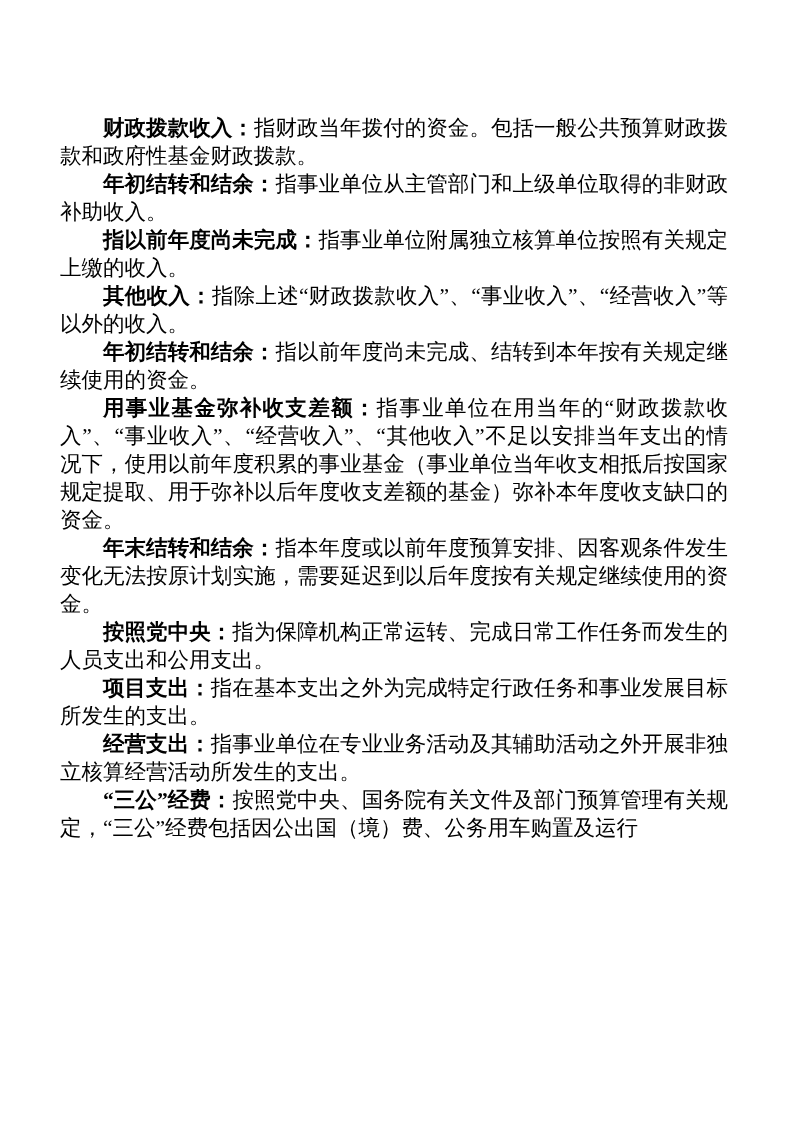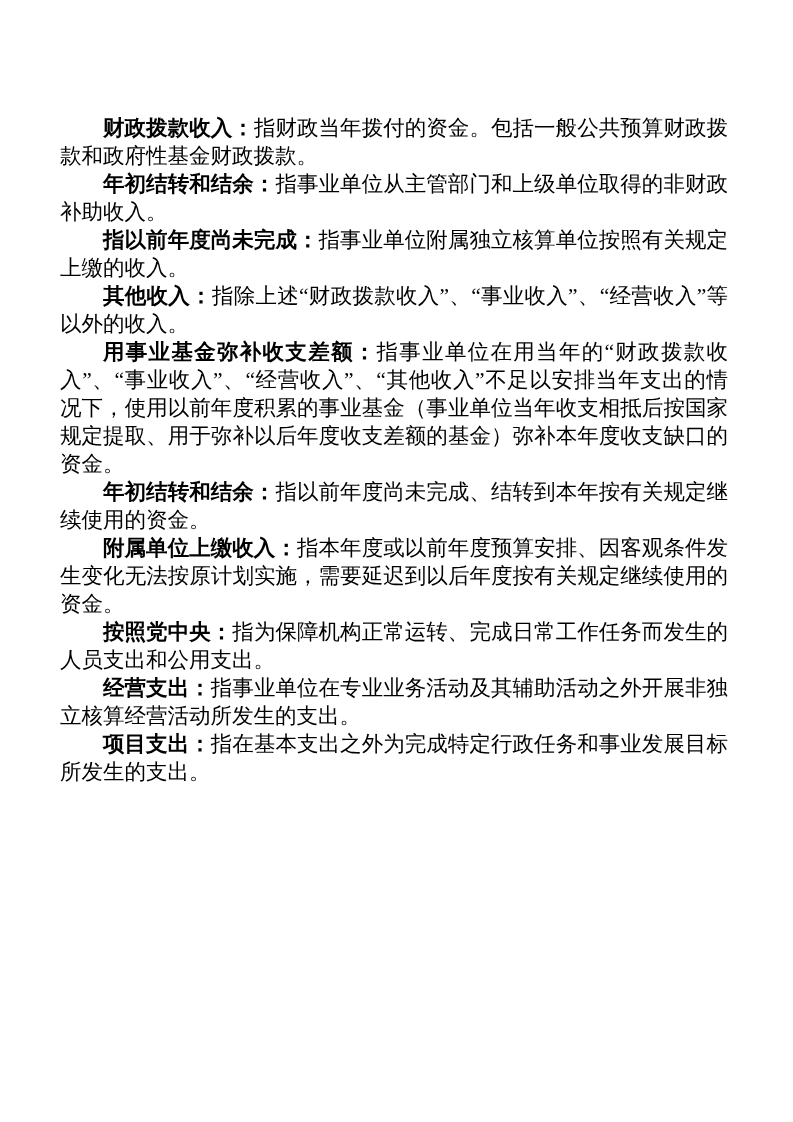--- a/index.html
+++ b/index.html
@@ -45,28 +45,29 @@
     <p class="def"><b class="term">财政拨款收入：</b><span>指财政当年拨付的资金。包括一般公共预算财政拨款和政府性基金财政拨款。</span></p>
 
     <p class="def"><b class="term">年初结转和结余：</b><span>指事业单位从主管部门和上级单位取得的非财政补助收入。</span></p>
 
 
 
     <p class="def"><b class="term">指以前年度尚未完成：</b><span>指事业单位附属独立核算单位按照有关规定上缴的收入。</span></p>
 
     <p class="def"><b class="term">其他收入：</b><span>指除上述“财政拨款收入”、“事业收入”、“经营收入”等以外的收入。</span></p>
 
+    <p class="def"><b class="term">年初结转和结余：</b><span>指以前年度尚未完成、结转到本年按有关规定继续使用的资金。</span></p>
+
     <p class="def"><b class="term">用事业基金弥补收支差额：</b><span>指事业单位在用当年的“财政拨款收入”、“事业收入”、“经营收入”、“其他收入”不足以安排当年支出的情况下，使用以前年度积累的事业基金（事业单位当年收支相抵后按国家规定提取、用于弥补以后年度收支差额的基金）弥补本年度收支缺口的资金。</span></p>
 
-    <p class="def"><b class="term">年初结转和结余：</b><span>指以前年度尚未完成、结转到本年按有关规定继续使用的资金。</span></p>
 
-
-    <p class="def"><b class="term">附属单位上缴收入：</b><span>指本年度或以前年度预算安排、因客观条件发生变化无法按原计划实施，需要延迟到以后年度按有关规定继续使用的资金。</span></p>
+    <p class="def"><b class="term">年末结转和结余：</b><span>指本年度或以前年度预算安排、因客观条件发生变化无法按原计划实施，需要延迟到以后年度按有关规定继续使用的资金。</span></p>
 
     <p class="def"><b class="term">按照党中央：</b><span>指为保障机构正常运转、完成日常工作任务而发生的人员支出和公用支出。</span></p>
 
+    <p class="def"><b class="term">项目支出：</b><span>指在基本支出之外为完成特定行政任务和事业发展目标所发生的支出。</span></p>
+
     <p class="def"><b class="term">经营支出：</b><span>指事业单位在专业业务活动及其辅助活动之外开展非独立核算经营活动所发生的支出。</span></p>
 
-    <p class="def"><b class="term">项目支出：</b><span>指在基本支出之外为完成特定行政任务和事业发展目标所发生的支出。</span></p>
-
+    <p class="def"><b class="term">“三公”经费：</b><span>按照党中央、国务院有关文件及部门预算管理有关规定，“三公”经费包括因公出国（境）费、公务用车购置及运行</span></p>
 
   </div>
 </div>
 
 </body></html>

